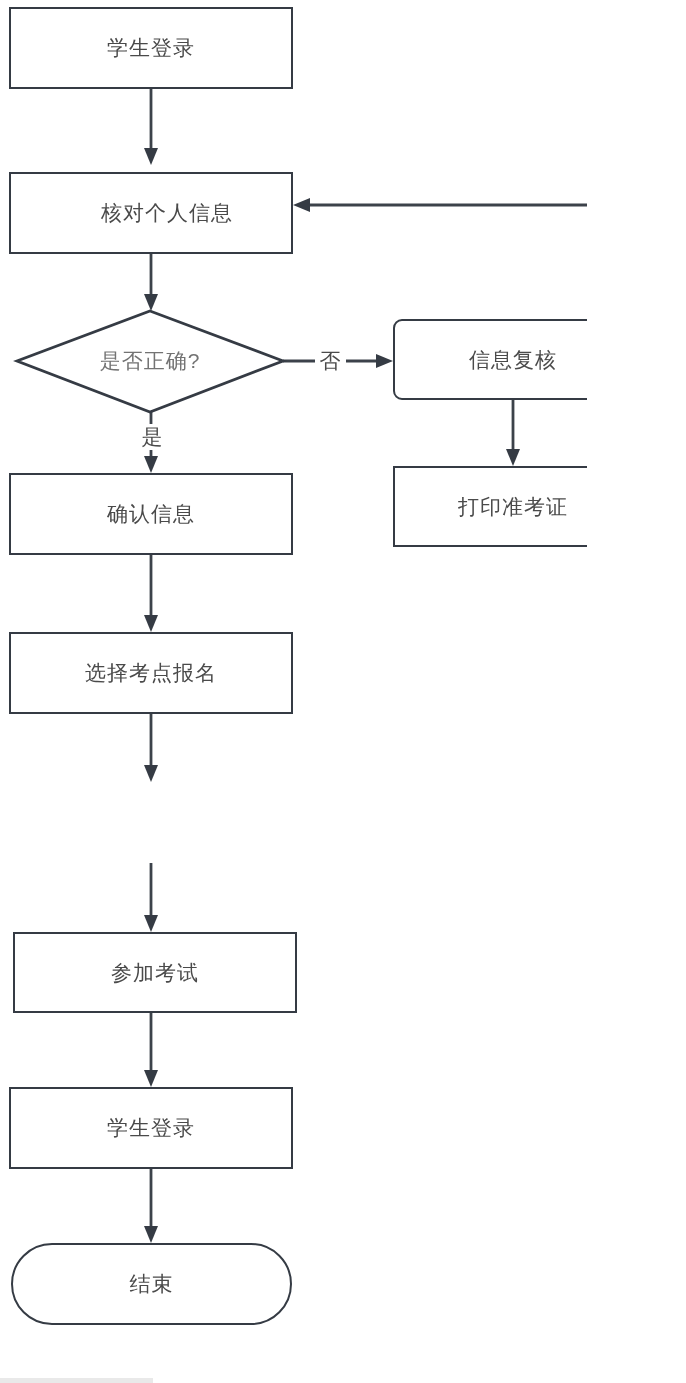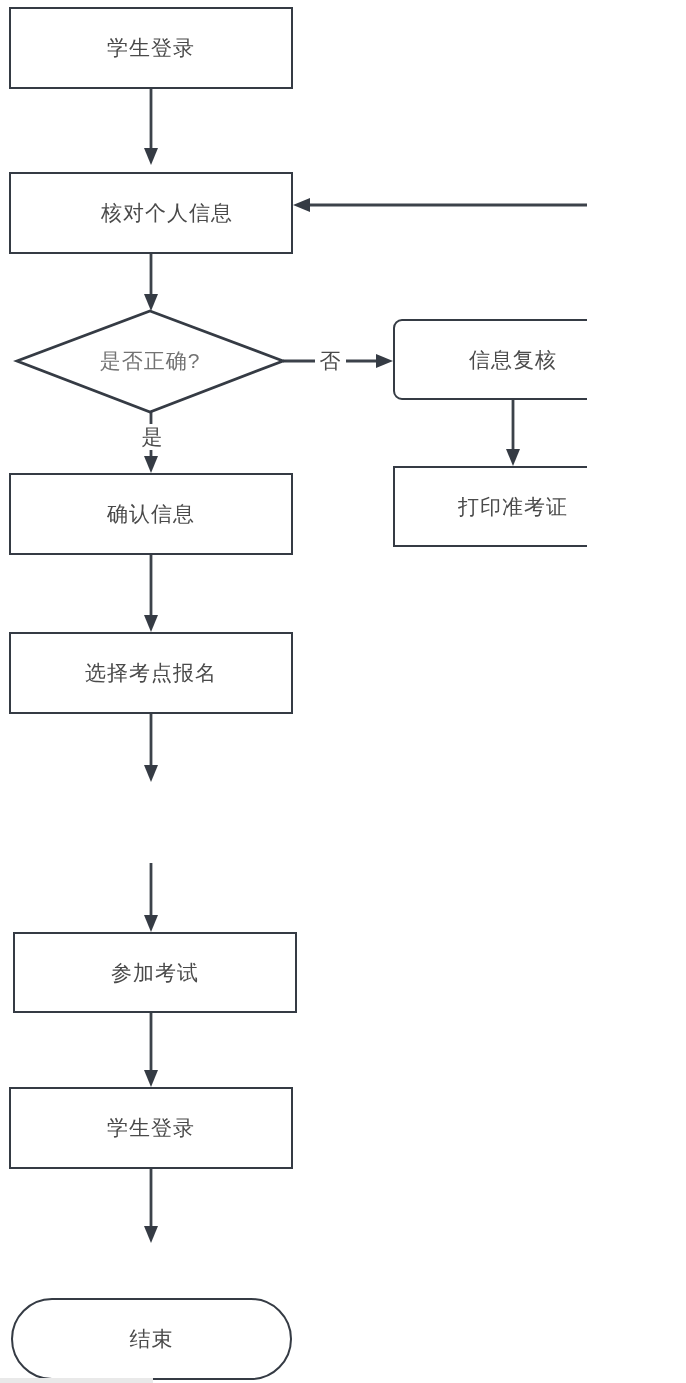--- a/index.html
+++ b/index.html
@@ -42,21 +42,21 @@
   }
   .node-login      { left: 9px;   top: 7px;    width: 284px; height: 82px; }
   .node-verify     { left: 9px;   top: 172px;  width: 284px; height: 82px; padding-left: 32px; }
   .node-review     { left: 393px; top: 319px;  width: 240px; height: 81px; border-radius: 9px; }
   .node-reviewdone { left: 393px; top: 466px;  width: 240px; height: 81px; }
   .node-confirm    { left: 9px;   top: 473px;  width: 284px; height: 82px; align-items: center; }
   .node-selectsite { left: 9px;   top: 632px;  width: 284px; height: 82px; }
   .node-print      { left: 9px;   top: 782px;  width: 284px; height: 81px; }
   .node-exam       { left: 13px;   top: 932px;  width: 284px; height: 81px; justify-content: center; }
   .node-score      { left: 9px;   top: 1087px; width: 284px; height: 82px; }
-  .node-end        { left: 11px;  top: 1298px; width: 281px; height: 82px; }
+  .node-end        { left: 11px;  top: 1243px; width: 281px; height: 82px; }
   .decision-label {
     position: absolute;
     left: 150px;
     top: 361px;
     transform: translate(-50%, -50%);
     font-size: 21px;
     color: #737373;
     letter-spacing: 1px;
     white-space: nowrap;
   }

